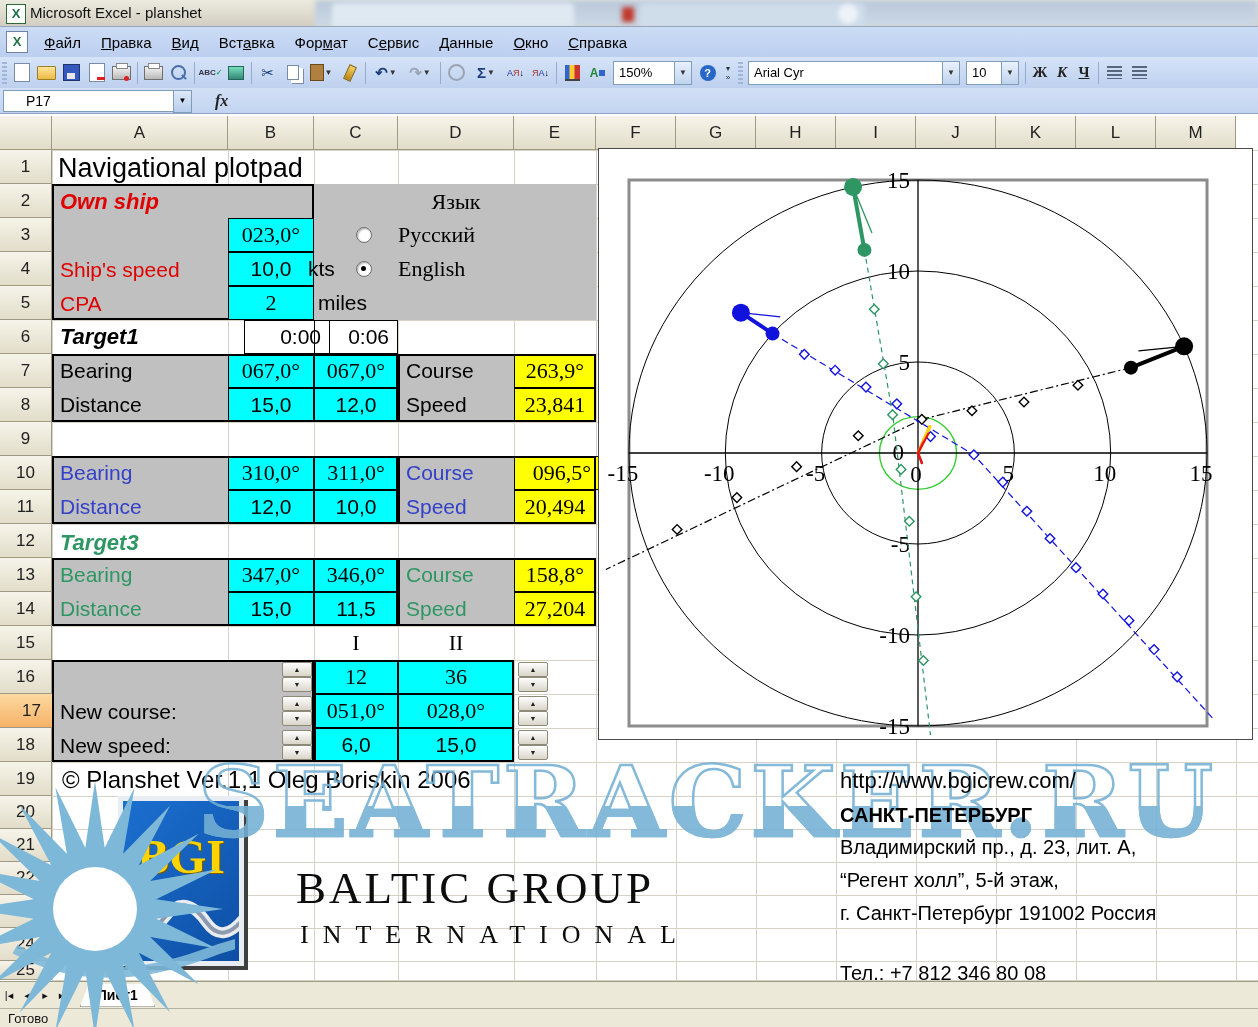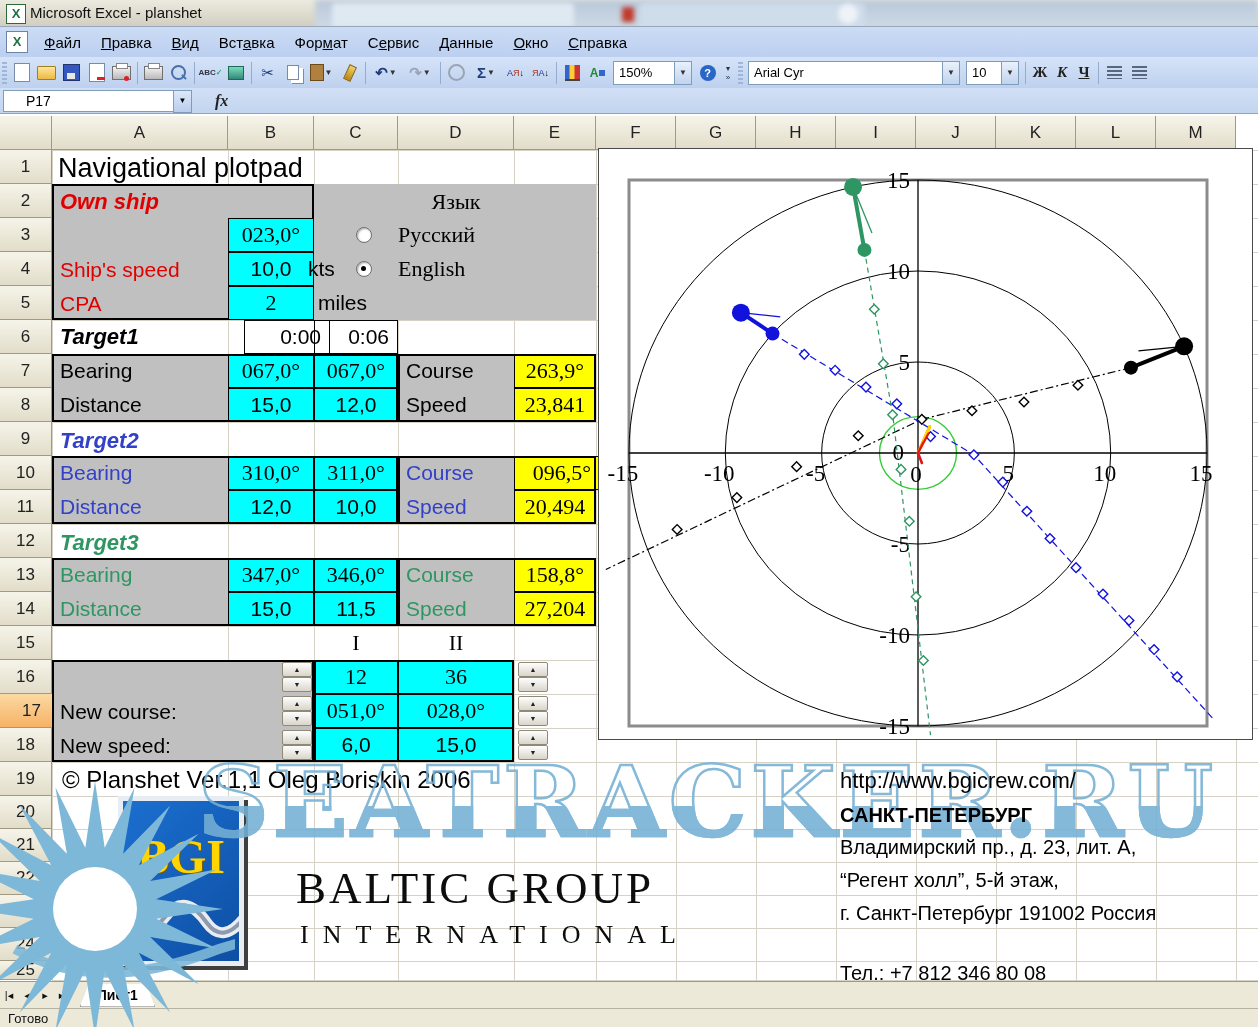--- a/index.html
+++ b/index.html
@@ -356,21 +356,20 @@
   <div class="cell grayc lt" style="left:398px;top:240px;width:116px;height:34px;">Course</div>
   <div class="cell yellow ctr ser" style="left:514px;top:240px;width:82px;height:34px;">263,9°</div>
   <div class="cell grayc lt" style="left:52px;top:274px;width:176px;height:34px;">Distance</div>
   <div class="cell cyan ctr" style="left:228px;top:274px;width:86px;height:34px;">15,0</div>
   <div class="cell cyan ctr" style="left:314px;top:274px;width:84px;height:34px;">12,0</div>
   <div class="cell grayc lt" style="left:398px;top:274px;width:116px;height:34px;">Speed</div>
   <div class="cell yellow ctr ser" style="left:514px;top:274px;width:82px;height:34px;">23,841</div>
   <div class="thickbox" style="left:52px;top:240px;width:346px;height:68px;"></div>
   <div class="thickbox" style="left:398px;top:240px;width:198px;height:68px;"></div>
 
-  <div class="cell bi blue" style="left:60px;top:310px;width:160px;height:34px;font-size:22px;">Target2</div>
   <div class="cell grayc lt blue" style="left:52px;top:342px;width:176px;height:34px;">Bearing</div>
   <div class="cell cyan ctr ser" style="left:228px;top:342px;width:86px;height:34px;">310,0°</div>
   <div class="cell cyan ctr ser" style="left:314px;top:342px;width:84px;height:34px;">311,0°</div>
   <div class="cell grayc lt blue" style="left:398px;top:342px;width:116px;height:34px;">Course</div>
   <div class="cell yellow ctr ser" style="left:514px;top:342px;width:96px;height:34px;">096,5°</div>
   <div class="cell grayc lt blue" style="left:52px;top:376px;width:176px;height:34px;">Distance</div>
   <div class="cell cyan ctr" style="left:228px;top:376px;width:86px;height:34px;">12,0</div>
   <div class="cell cyan ctr" style="left:314px;top:376px;width:84px;height:34px;">10,0</div>
   <div class="cell grayc lt blue" style="left:398px;top:376px;width:116px;height:34px;">Speed</div>
   <div class="cell yellow ctr ser" style="left:514px;top:376px;width:82px;height:34px;">20,494</div>

